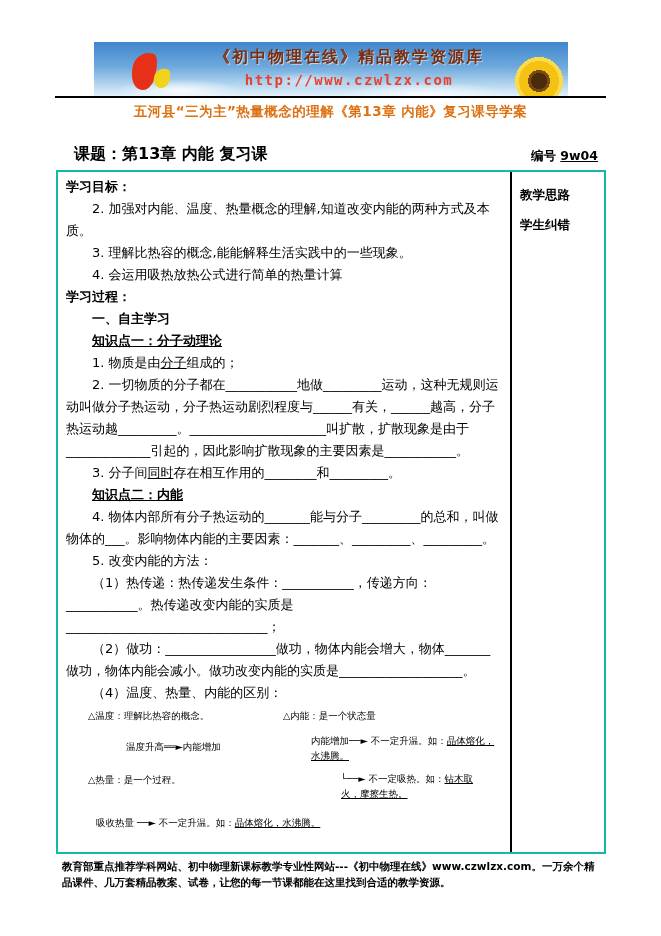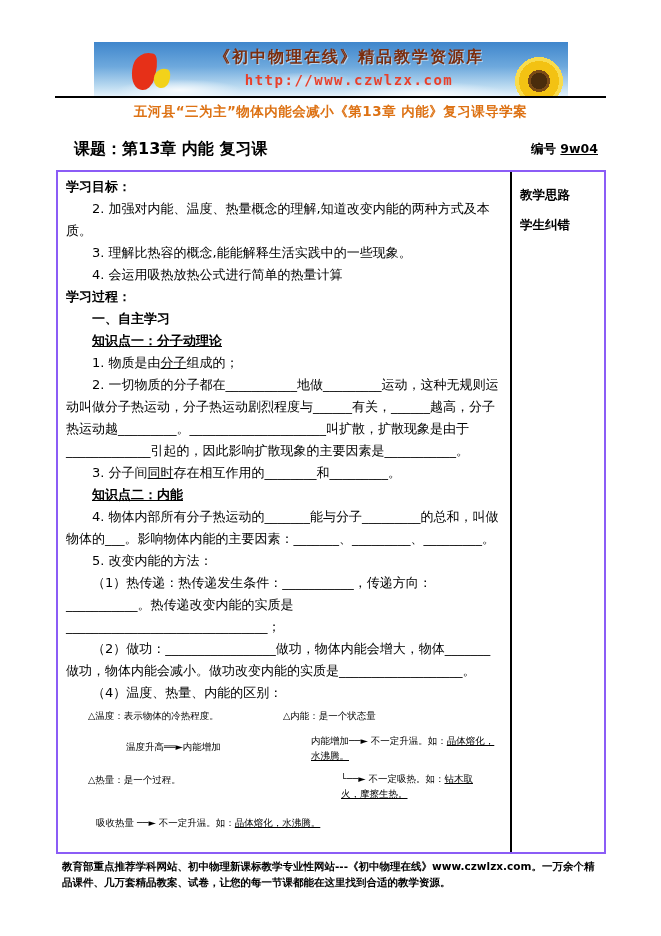--- a/index.html
+++ b/index.html
@@ -45,30 +45,30 @@
   }
 
   
   .top-rule{position:absolute;left:55px;top:96px;width:551px;border-top:2px solid #000;}
   .doc-title{
     position:absolute;left:0;top:103px;width:661px;text-align:center;
     font-size:13.5px;font-weight:bold;color:#dd7214;letter-spacing:.5px;
   }
   .lesson-row{
     position:absolute;left:56px;top:133px;width:550px;height:32px;
-    display:flex;justify-content:space-between;align-items:center;
+    display:flex;justify-content:space-between;align-items:flex-end;
   }
   .lesson-title{font-size:16px;font-weight:bold;padding-left:18px;}
   .doc-number{font-size:12.5px;font-weight:bold;padding-right:8px;}
   .doc-number .num{text-decoration:underline;}
 
   
   .main-table{
     position:absolute;left:56px;top:170px;width:546px;height:680px;
-    border:2px solid #8b5cf6;display:flex;
+    border:2px solid #14b8a6;display:flex;
   }
   .cell-left{flex:1;padding:4px 8px 0 8px;overflow:hidden;}
   .cell-right{
     width:84px;border-left:2px solid #000;padding:8px 0 0 8px;
     font-size:12.5px;font-weight:bold;line-height:30px;
   }
 
   .cell-left p{margin:0;font-size:13px;line-height:22px;}
   .b{font-weight:bold;}
   .u{text-decoration:underline;}
@@ -106,21 +106,21 @@
     </div>
     <div class="banner-text">
       <div class="banner-title">《初中物理在线》精品教学资源库</div>
       <div class="banner-url">http://www.czwlzx.com</div>
     </div>
     <div class="sunflower"></div>
   </div>
 
   <div class="top-rule"></div>
 
-  <div class="doc-title">五河县“三为主”物体内能会减小《第13章 内能》复习课导学案</div>
+  <div class="doc-title">五河县“三为主”热量概念的理解《第13章 内能》复习课导学案</div>
 
   <div class="lesson-row">
     <span class="lesson-title">课题：第13章 内能 复习课</span>
     <span class="doc-number">
       <span>编号</span>
       <span class="num">9w04</span>
     </span>
   </div>
 
   <div class="main-table">
@@ -141,21 +141,21 @@
       <p class="kp">知识点二：内能</p>
       <p class="ind">4. 物体内部所有分子热运动的_______能与分子_________的总和，叫做物体的___。影响物体内能的主要因素：_______、_________、_________。</p>
       <p class="ind">5. 改变内能的方法：</p>
       <p class="ind">（1）热传递：热传递发生条件：___________，传递方向：___________。热传递改变内能的实质是_______________________________；</p>
       <p class="ind">（2）做功：_________________做功，物体内能会增大，物体_______做功，物体内能会减小。做功改变内能的实质是___________________。</p>
       <p class="ind">（4）温度、热量、内能的区别：</p>
 
       <div class="diagram">
         <div class="diag-cols">
           <div class="diag-l">
-            <p>△温度：表示物体的冷热程度。</p>
+            <p>△温度：理解比热容的概念。</p>
             <p class="arrow-line">温度升高══►内能增加</p>
             <p class="heat">△热量：是一个过程。</p>
           </div>
           <div class="diag-r">
             <p>△内能：是一个状态量</p>
             <p class="l1"><span>内能增加──► 不一定升温。如：</span><span class="u">晶体熔化，水沸腾。</span></p>
             <p class="l2"><span>└──► 不一定吸热。如：</span><span class="u">钻木取火，摩擦生热。</span></p>
           </div>
         </div>
         <div class="diag-bottom">

